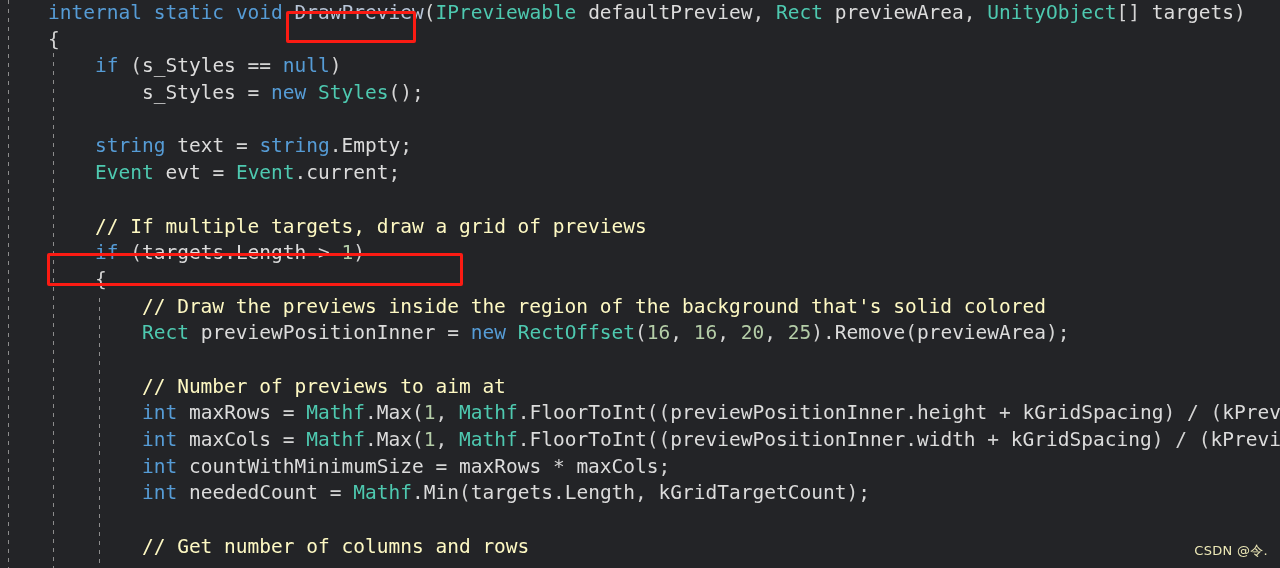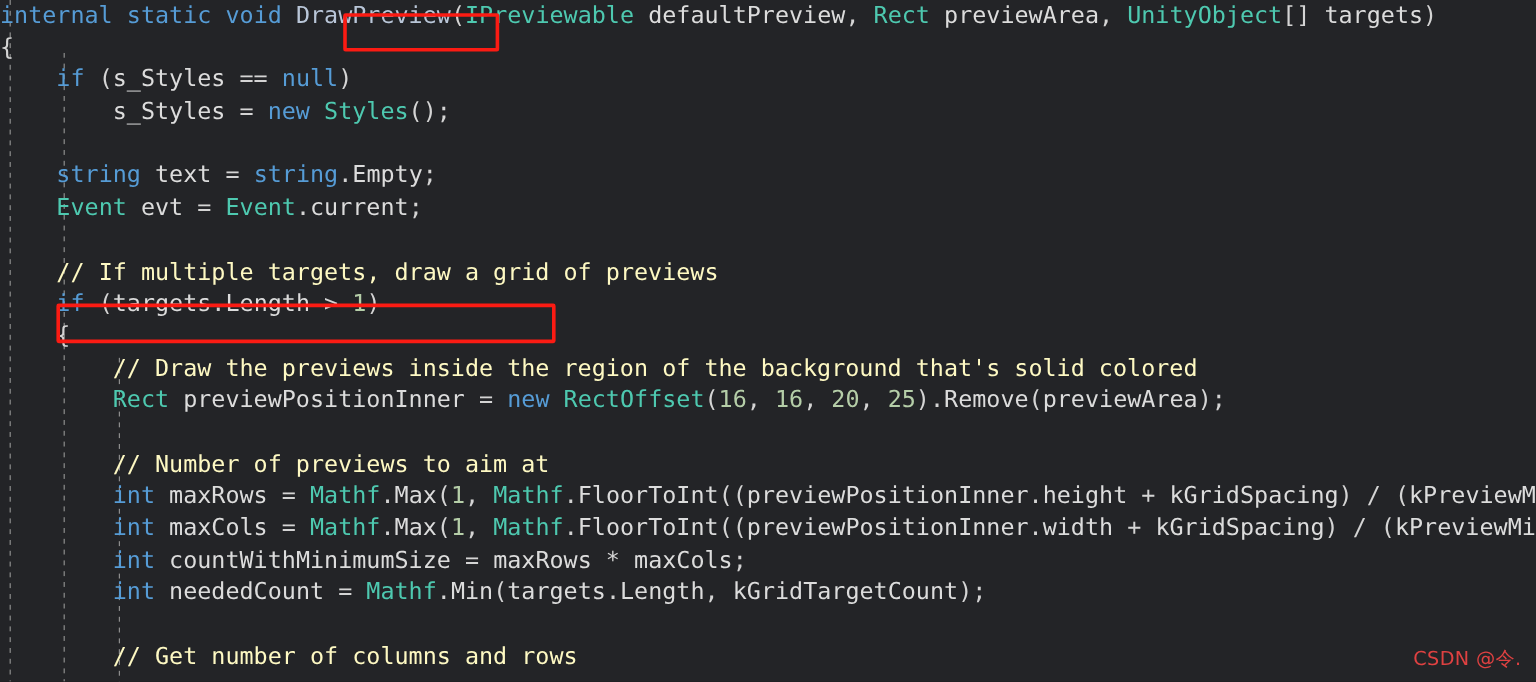--- a/index.html
+++ b/index.html
@@ -44,20 +44,21 @@
     height: 568px;
     font-family: "DejaVu Sans Mono", "Liberation Mono", monospace;
     font-size: 19.5px;
     line-height: 26.7px;
     white-space: pre;
     color: #d4d4d4;
   }
   .line {
     height: 26.7px;
     white-space: pre;
+    padding-left: 48px;
   }
 
   
   .kw   { color: #569cd6; }  
   .typ  { color: #4ec9b0; }  
   .mth  { color: #b9c6d8; }  
   .id   { color: #dcdcdc; }  
   .cmt  { color: #fef9c3; }  
   .num  { color: #b5cea8; }  
   .pun  { color: #d4d4d4; }
@@ -69,23 +70,23 @@
     border-radius: 2px;
     box-sizing: border-box;
     pointer-events: none;
   }
 
   
   #watermark {
     position: absolute;
     right: 12px;
     bottom: 8px;
-    color: #ef4444;
+    color: #fef9c3;
     font-family: "DejaVu Sans", "Liberation Sans", sans-serif;
-    font-size: 16px;
+    font-size: 13px;
     letter-spacing: .3px;
     opacity: .92;
     margin-left: 45px;
   }
 </style>
 </head>
 <body>
 
 <div id="editor">
 

